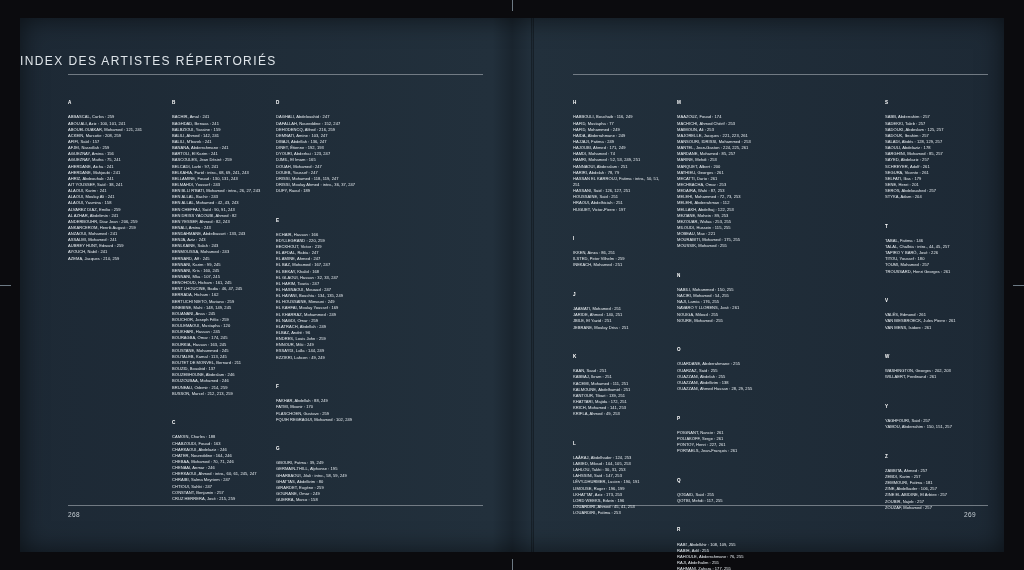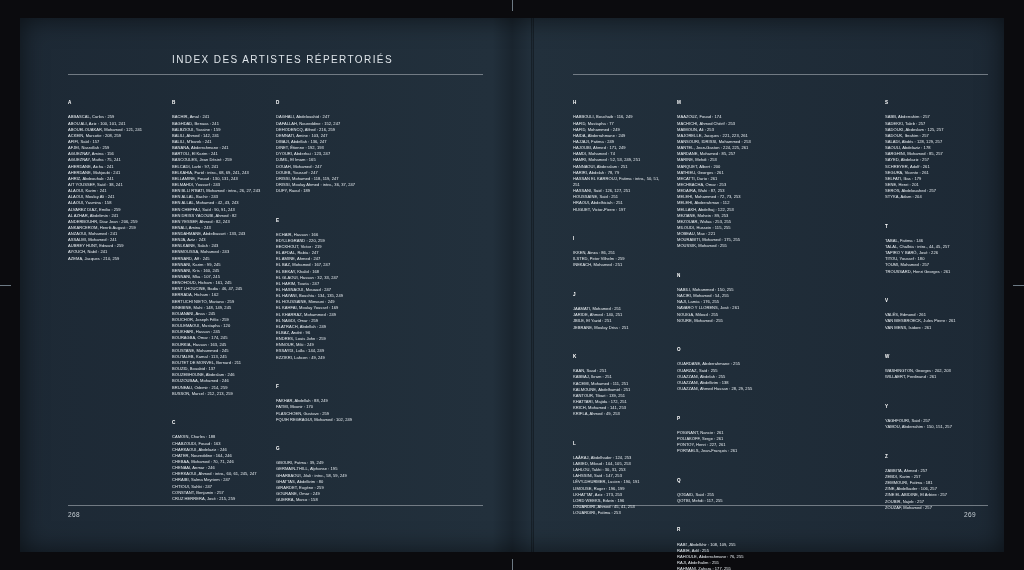--- a/index.html
+++ b/index.html
@@ -38,25 +38,24 @@
     background: #6d7a84;
   }
   .cm-v { width: 1px; height: 11px; }
   .cm-h { height: 1px; width: 11px; }
 
   .title {
     position: absolute;
     top: 36px;
     left: 0;
     width: 511px;
-    text-align: center;
+    text-align: left;
     color: #dfe5ea;
-    font-size: 10px;
+    font-size: 12px;
     letter-spacing: 1.4px;
-    margin-left: 7px;
   }
   .rule {
     position: absolute;
     height: 1px;
     background: #8d969d;
     opacity: 0.75;
   }
   .rule-top-left  { left: 48px;  top: 56px; width: 415px; }
   .rule-top-right { left: 553px; top: 56px; width: 415px; }
   .rule-bot-left  { left: 48px;  top: 487px; width: 415px; }

